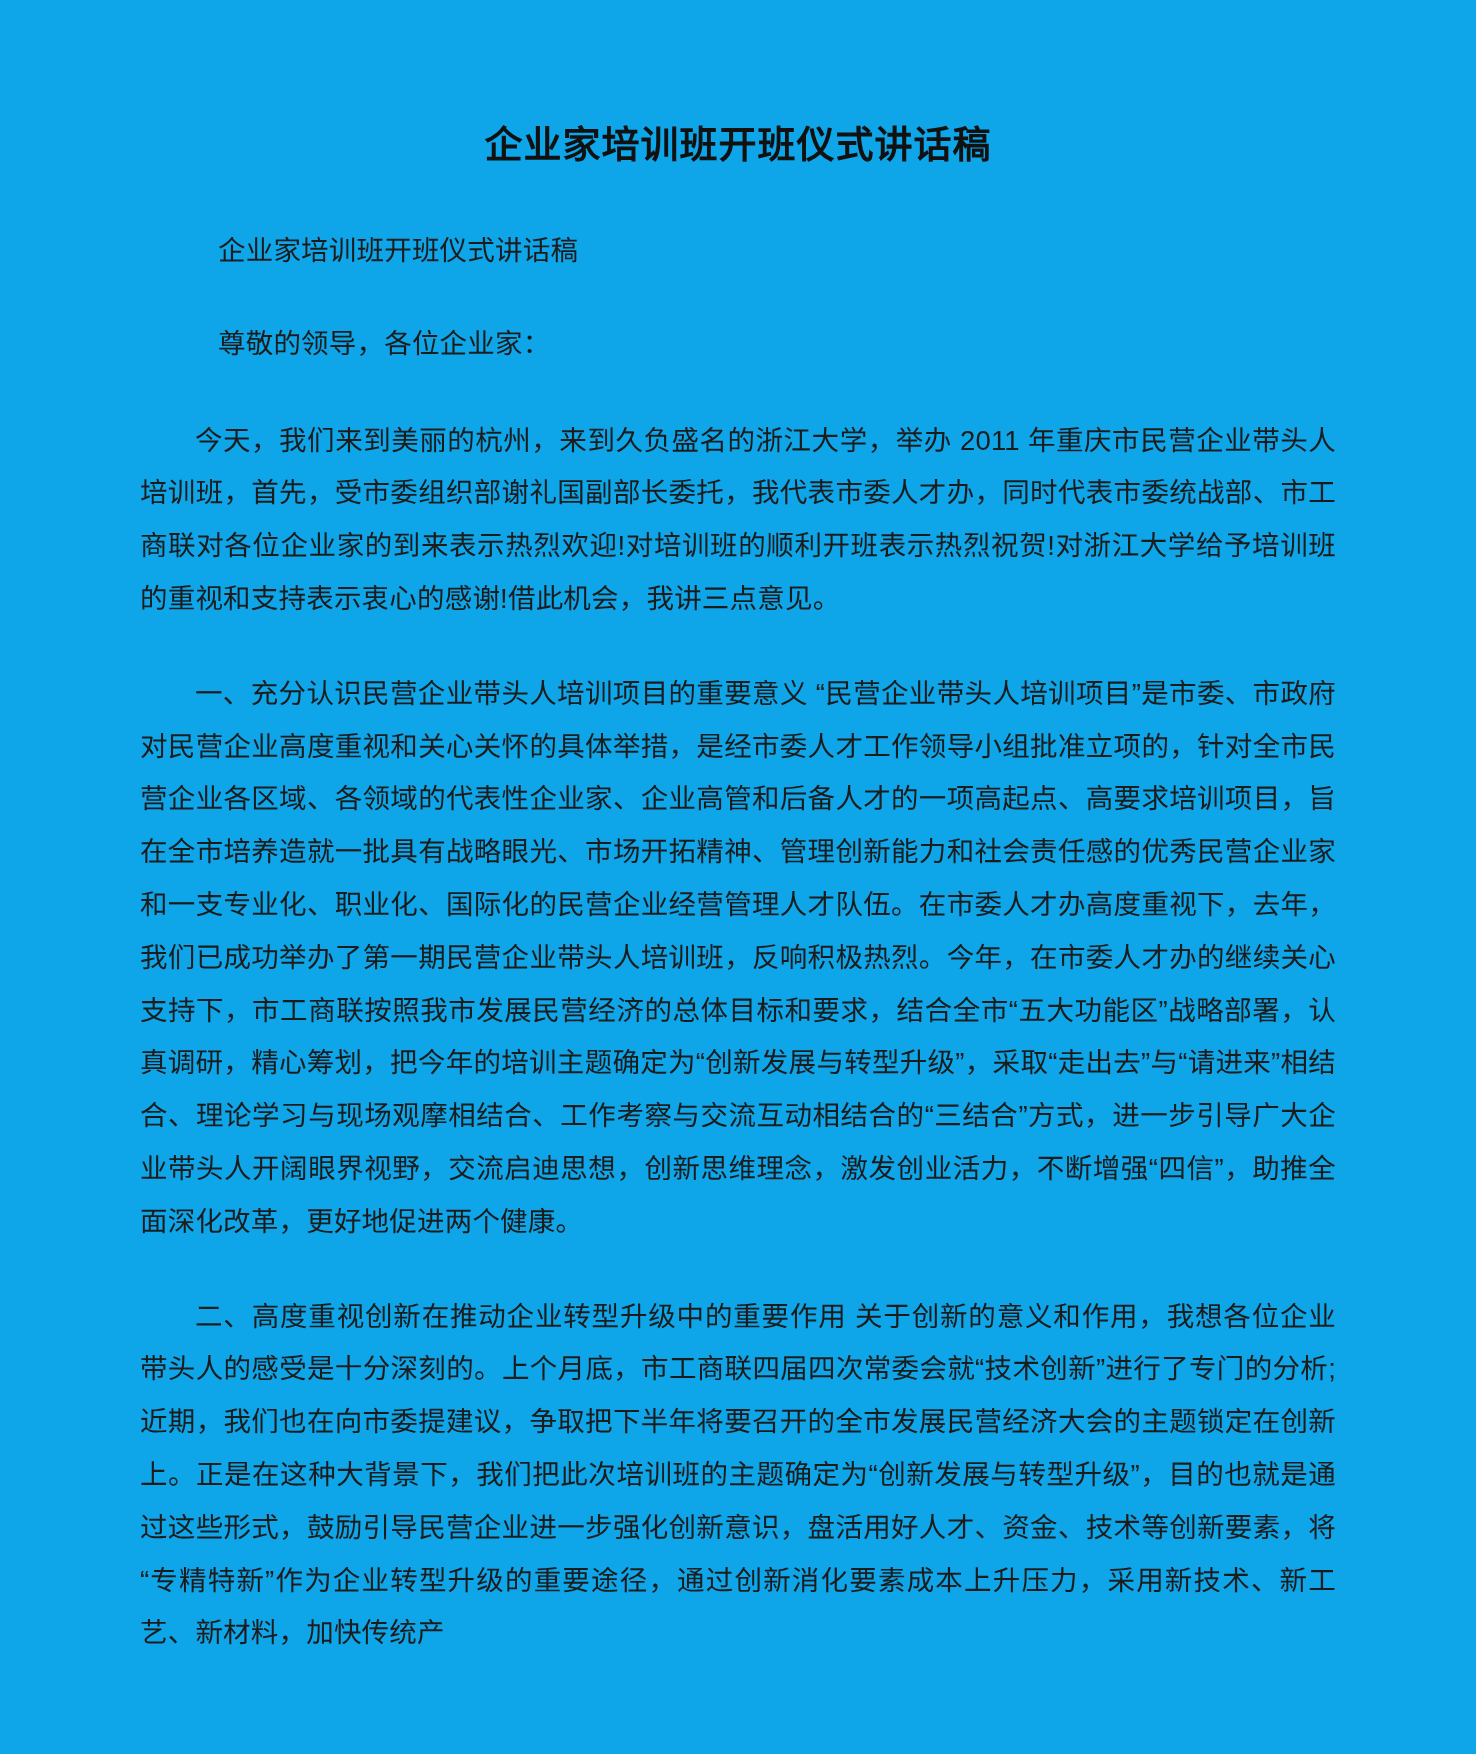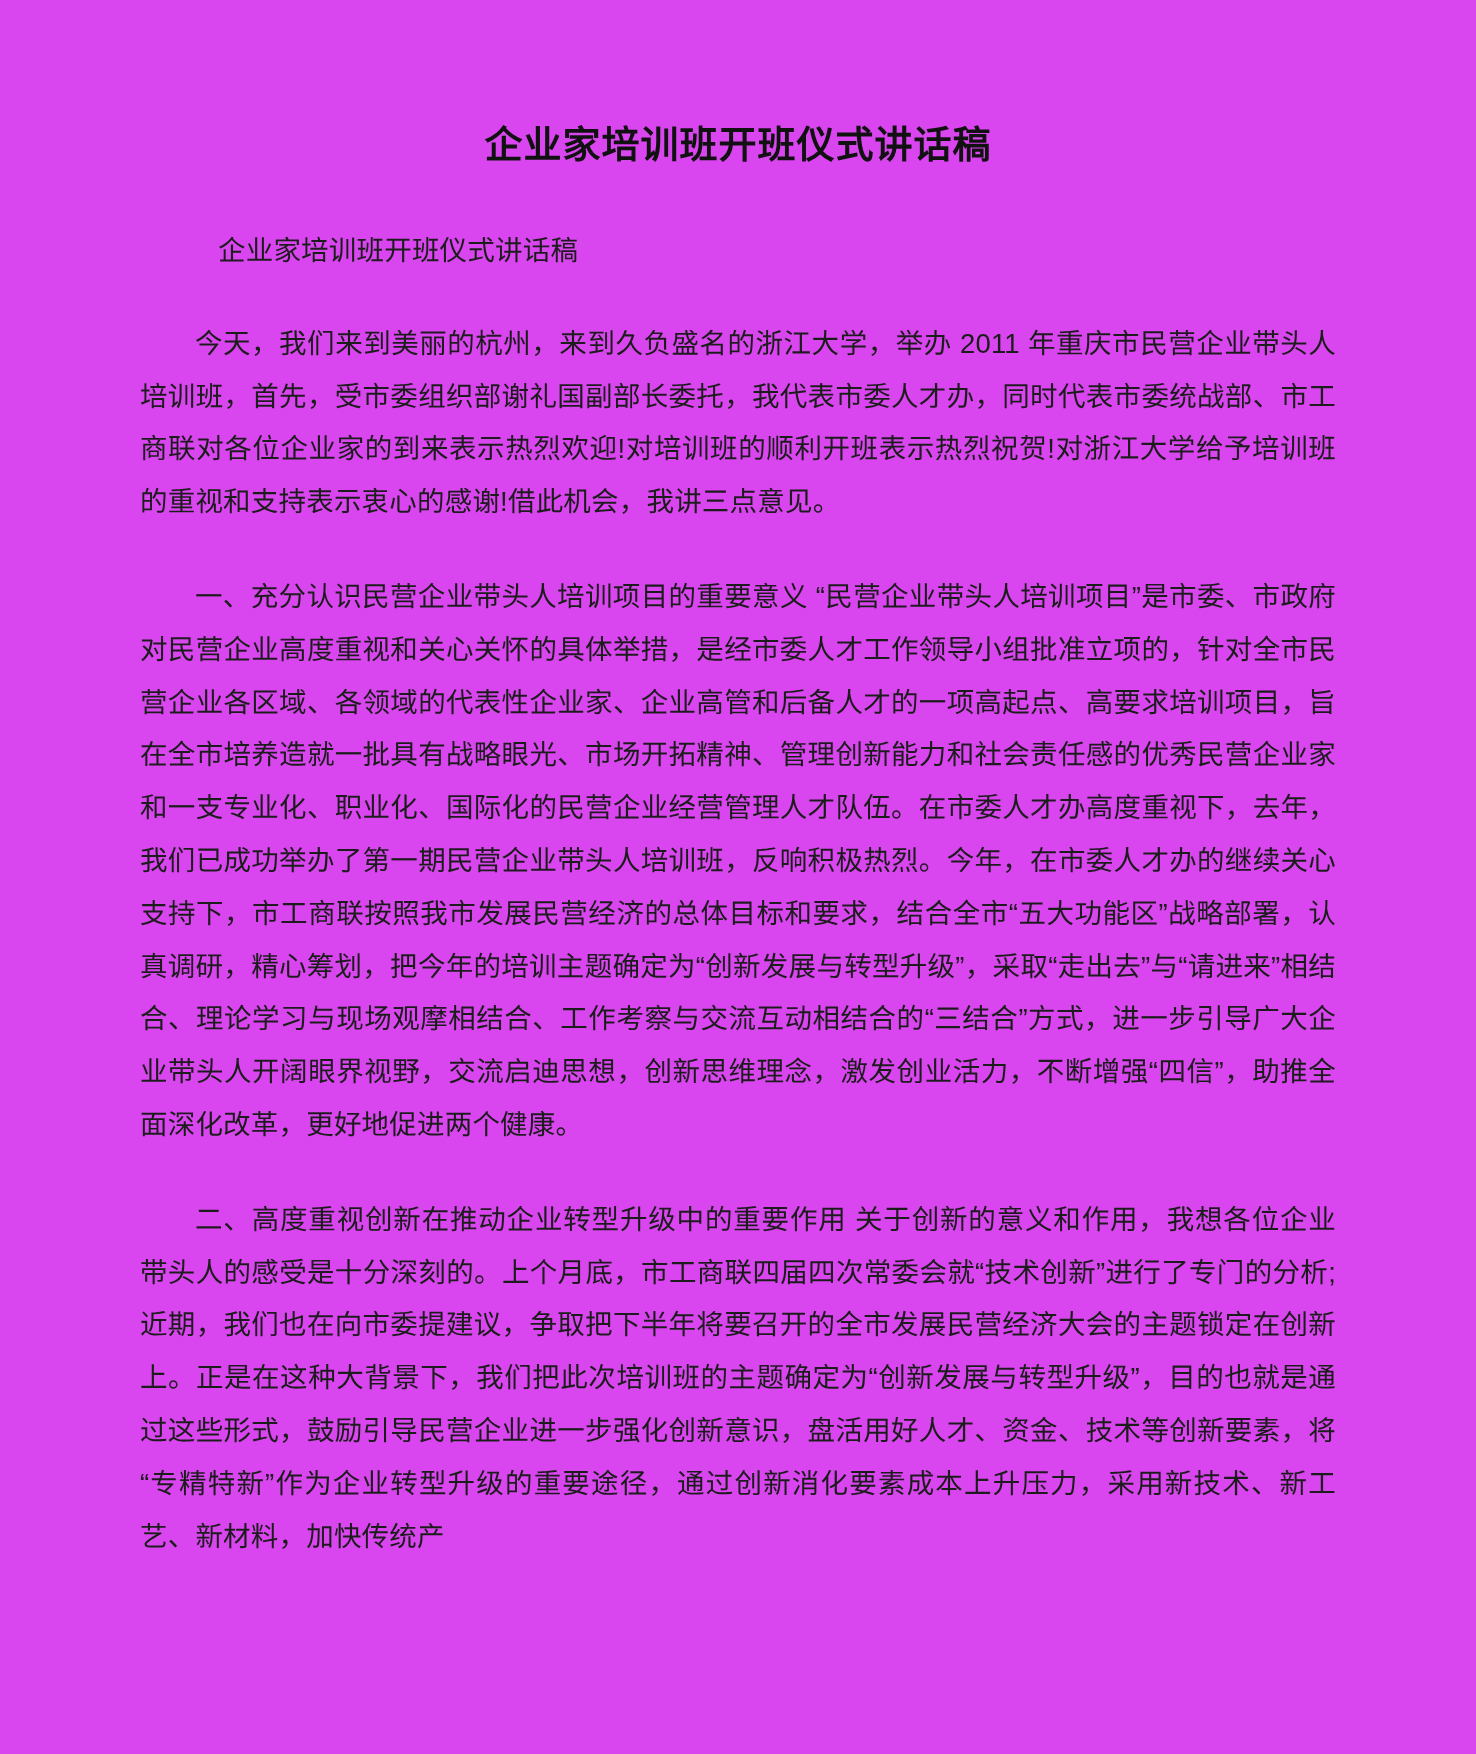--- a/index.html
+++ b/index.html
@@ -10,21 +10,21 @@
   }
   body {
     font-family: "Liberation Sans", "DejaVu Sans", sans-serif;
     color: #1a1a1a;
   }
   .page {
     position: relative;
     width: 1476px;
     height: 1754px;
     margin: 0 auto;
-    background: #d946ef;
+    background: #0ea5e9;
     overflow: hidden;
     box-sizing: border-box;
     padding: 0;
   }
   .doc-body {
     position: absolute;
     top: 0;
     left: 0;
     width: 1476px;
     box-sizing: border-box;
@@ -71,20 +71,21 @@
 </head>
 <body>
 
 <div class="page">
   <div class="doc-body">
 
     <h1 class="doc-title">企业家培训班开班仪式讲话稿</h1>
 
     <p class="para lead">企业家培训班开班仪式讲话稿</p>
 
+    <p class="para salutation">尊敬的领导，各位企业家：</p>
 
     <p class="para indent body-block">今天，我们来到美丽的杭州，来到久负盛名的浙江大学，举办 2011 年重庆市民营企业带头人培训班，首先，受市委组织部谢礼国副部长委托，我代表市委人才办，同时代表市委统战部、市工商联对各位企业家的到来表示热烈欢迎!对培训班的顺利开班表示热烈祝贺!对浙江大学给予培训班的重视和支持表示衷心的感谢!借此机会，我讲三点意见。</p>
 
     <p class="para indent body-block">一、充分认识民营企业带头人培训项目的重要意义 “民营企业带头人培训项目”是市委、市政府对民营企业高度重视和关心关怀的具体举措，是经市委人才工作领导小组批准立项的，针对全市民营企业各区域、各领域的代表性企业家、企业高管和后备人才的一项高起点、高要求培训项目，旨在全市培养造就一批具有战略眼光、市场开拓精神、管理创新能力和社会责任感的优秀民营企业家和一支专业化、职业化、国际化的民营企业经营管理人才队伍。在市委人才办高度重视下，去年，我们已成功举办了第一期民营企业带头人培训班，反响积极热烈。今年，在市委人才办的继续关心支持下，市工商联按照我市发展民营经济的总体目标和要求，结合全市“五大功能区”战略部署，认真调研，精心筹划，把今年的培训主题确定为“创新发展与转型升级”，采取“走出去”与“请进来”相结合、理论学习与现场观摩相结合、工作考察与交流互动相结合的“三结合”方式，进一步引导广大企业带头人开阔眼界视野，交流启迪思想，创新思维理念，激发创业活力，不断增强“四信”，助推全面深化改革，更好地促进两个健康。</p>
 
     <p class="para indent tail">二、高度重视创新在推动企业转型升级中的重要作用 关于创新的意义和作用，我想各位企业带头人的感受是十分深刻的。上个月底，市工商联四届四次常委会就“技术创新”进行了专门的分析;近期，我们也在向市委提建议，争取把下半年将要召开的全市发展民营经济大会的主题锁定在创新上。正是在这种大背景下，我们把此次培训班的主题确定为“创新发展与转型升级”，目的也就是通过这些形式，鼓励引导民营企业进一步强化创新意识，盘活用好人才、资金、技术等创新要素，将“专精特新”作为企业转型升级的重要途径，通过创新消化要素成本上升压力，采用新技术、新工艺、新材料，加快传统产</p>
 
   </div>
 </div>
 

